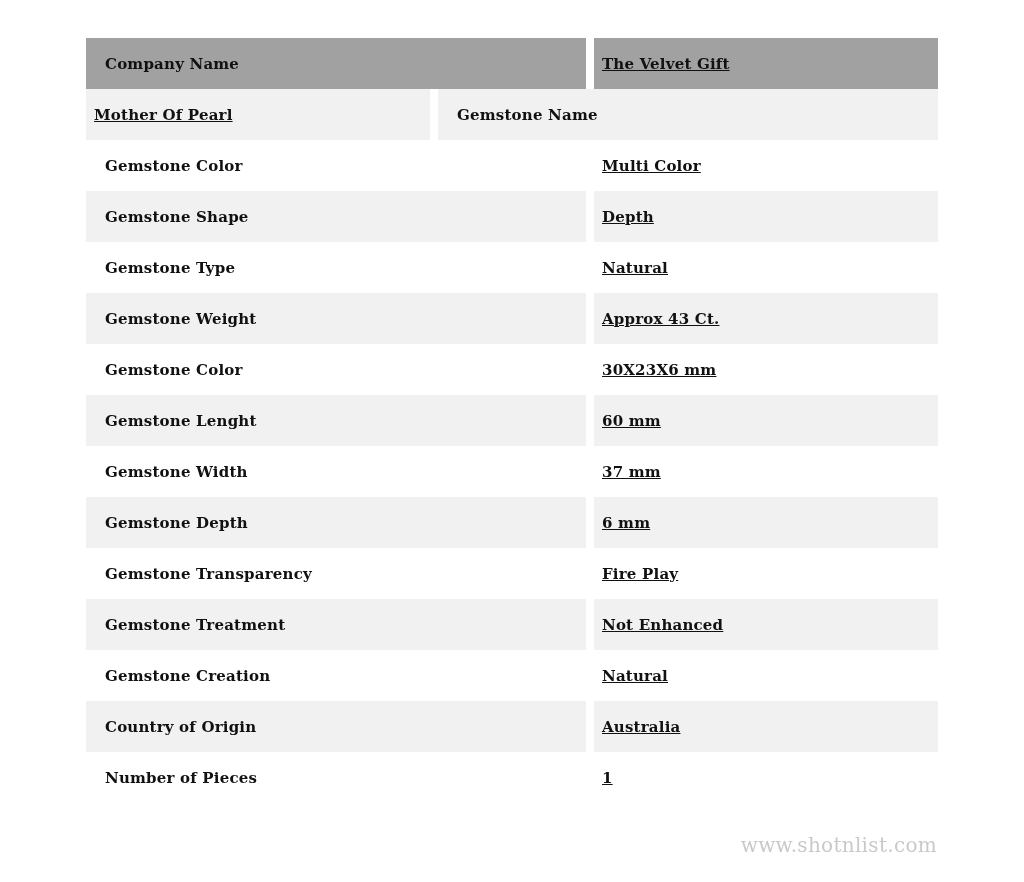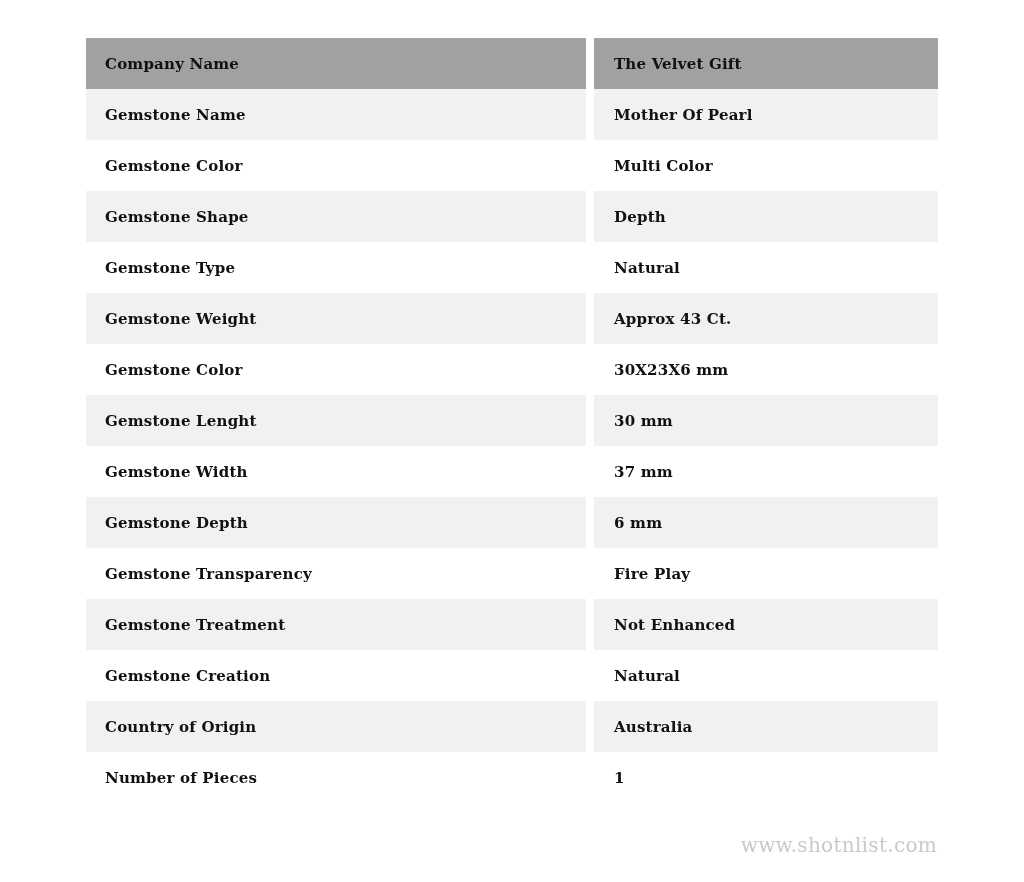--- a/index.html
+++ b/index.html
@@ -32,21 +32,22 @@
     font-weight: bold;
     font-size: 15px;
     letter-spacing: 0.2px;
   }
   .cell.label {
     width: 500px;
     padding-left: 19px;
   }
   .cell.value {
     flex: 1;
-    padding-left: 20px;
+    padding-left: 8px;
+    text-decoration: underline;
   }
   .row.header .cell {
     background: #a1a1a1;
   }
   .row.shaded .cell {
     background: #f1f1f1;
   }
   .watermark {
     position: absolute;
     right: 87px;
@@ -61,22 +62,22 @@
 <body>
 
 <div class="spec-table">
 
   <div class="row header">
     <div class="cell label">Company Name</div>
     <div class="cell value">The Velvet Gift</div>
   </div>
 
   <div class="row shaded">
+    <div class="cell value">Mother Of Pearl</div>
     <div class="cell label">Gemstone Name</div>
-    <div class="cell value">Mother Of Pearl</div>
   </div>
 
   <div class="row">
     <div class="cell label">Gemstone Color</div>
     <div class="cell value">Multi Color</div>
   </div>
 
   <div class="row shaded">
     <div class="cell label">Gemstone Shape</div>
     <div class="cell value">Depth</div>
@@ -92,21 +93,21 @@
     <div class="cell value">Approx 43 Ct.</div>
   </div>
 
   <div class="row">
     <div class="cell label">Gemstone Color</div>
     <div class="cell value">30X23X6 mm</div>
   </div>
 
   <div class="row shaded">
     <div class="cell label">Gemstone Lenght</div>
-    <div class="cell value">30 mm</div>
+    <div class="cell value">60 mm</div>
   </div>
 
   <div class="row">
     <div class="cell label">Gemstone Width</div>
     <div class="cell value">37 mm</div>
   </div>
 
   <div class="row shaded">
     <div class="cell label">Gemstone Depth</div>
     <div class="cell value">6 mm</div>

